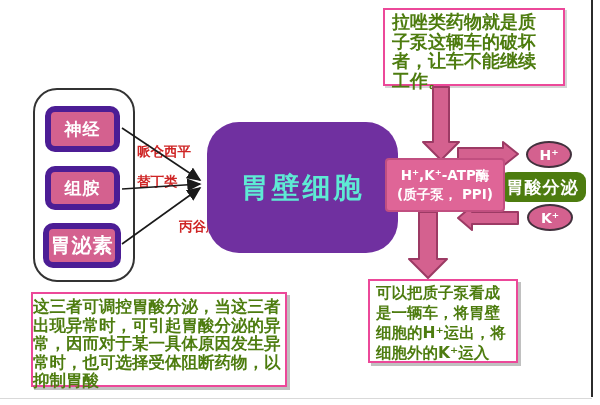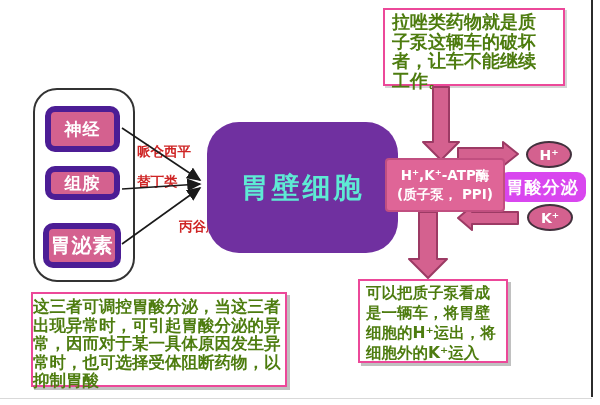--- a/index.html
+++ b/index.html
@@ -10,34 +10,34 @@
   .abs{position:absolute;}
   
   .note-box{
     background:#ffffff;border:2px solid #ec4899;color:#4d7c0f;font-weight:bold;
     box-sizing:border-box;box-shadow:3px 3px 0 rgba(140,140,140,0.55);
   }
   .note-top{left:383px;top:8px;width:182px;height:78px;padding:2px 16px 2px 7px;
     font-size:18px;line-height:19.5px;box-shadow:2px 2px 0 rgba(160,160,160,0.45);}
   .note-bl{left:7px;top:292px;width:256px;height:95px;padding:4px 0;
     font-size:16.5px;line-height:18.6px;margin-left:24px;}
-  .note-br{left:358px;top:279px;width:150px;height:84px;padding:2px 6px;
+  .note-br{left:368px;top:279px;width:150px;height:84px;padding:2px 6px;
     font-size:15.5px;line-height:20px;}
   
   .source-panel{
     left:33px;top:88px;width:102px;height:194px;border:2px solid #333;border-radius:24px;
     background:#ffffff;box-sizing:border-box;
   }
   .source-box{
     background:#d4618f;border:6px solid #4c1d95;border-radius:10px;color:#ffffff;
     font-weight:bold;font-size:17px;display:flex;align-items:center;justify-content:center;
     box-sizing:border-box;letter-spacing:1px;
   }
   .src1{left:45px;top:106px;width:75px;height:46px;}
-  .src2{left:45px;top:166px;width:75px;height:34px;}
+  .src2{left:45px;top:166px;width:75px;height:44px;}
   .src3{left:43px;top:223px;width:78px;height:45px;font-size:20px;}
   
   .inh-label{color:#cf2525;font-weight:bold;font-size:13.5px;white-space:nowrap;}
   .inh1{left:137px;top:143px;}
   .inh2{left:137px;top:173px;}
   .inh3{left:147px;top:218px;margin-left:32px;}
   
   .cell-box{
     left:207px;top:122px;width:191px;height:131px;border-radius:32px;background:#7030a0;
     display:flex;align-items:center;justify-content:center;z-index:2;
@@ -45,21 +45,21 @@
   .cell-label{color:#5eead4;font-weight:bold;font-size:28px;letter-spacing:3px;}
   
   .pump-box{
     left:385px;top:158px;width:120px;height:54px;border-radius:4px;background:#df6597;
     border:2px solid #c14f80;box-sizing:border-box;z-index:5;color:#ffffff;font-weight:bold;
     font-size:13.5px;line-height:19px;text-align:center;display:flex;flex-direction:column;
     justify-content:center;white-space:nowrap;
   }
   
   .secretion-box{
-    left:499px;top:172px;width:87px;height:30px;border-radius:9px;background:#d946ef;
+    left:499px;top:172px;width:87px;height:30px;border-radius:9px;background:#4d7c0f;
     z-index:4;color:#ffffff;font-weight:bold;font-size:17px;display:flex;align-items:center;
     justify-content:center;letter-spacing:1px;
   }
   
   .ion-oval{
     width:46px;height:27px;border-radius:50%;background:#d4618f;border:2px solid #42313d;
     box-sizing:border-box;color:#ffffff;font-weight:bold;font-size:14px;display:flex;
     align-items:center;justify-content:center;z-index:4;
   }
   .ion-h{left:526px;top:141px;}

